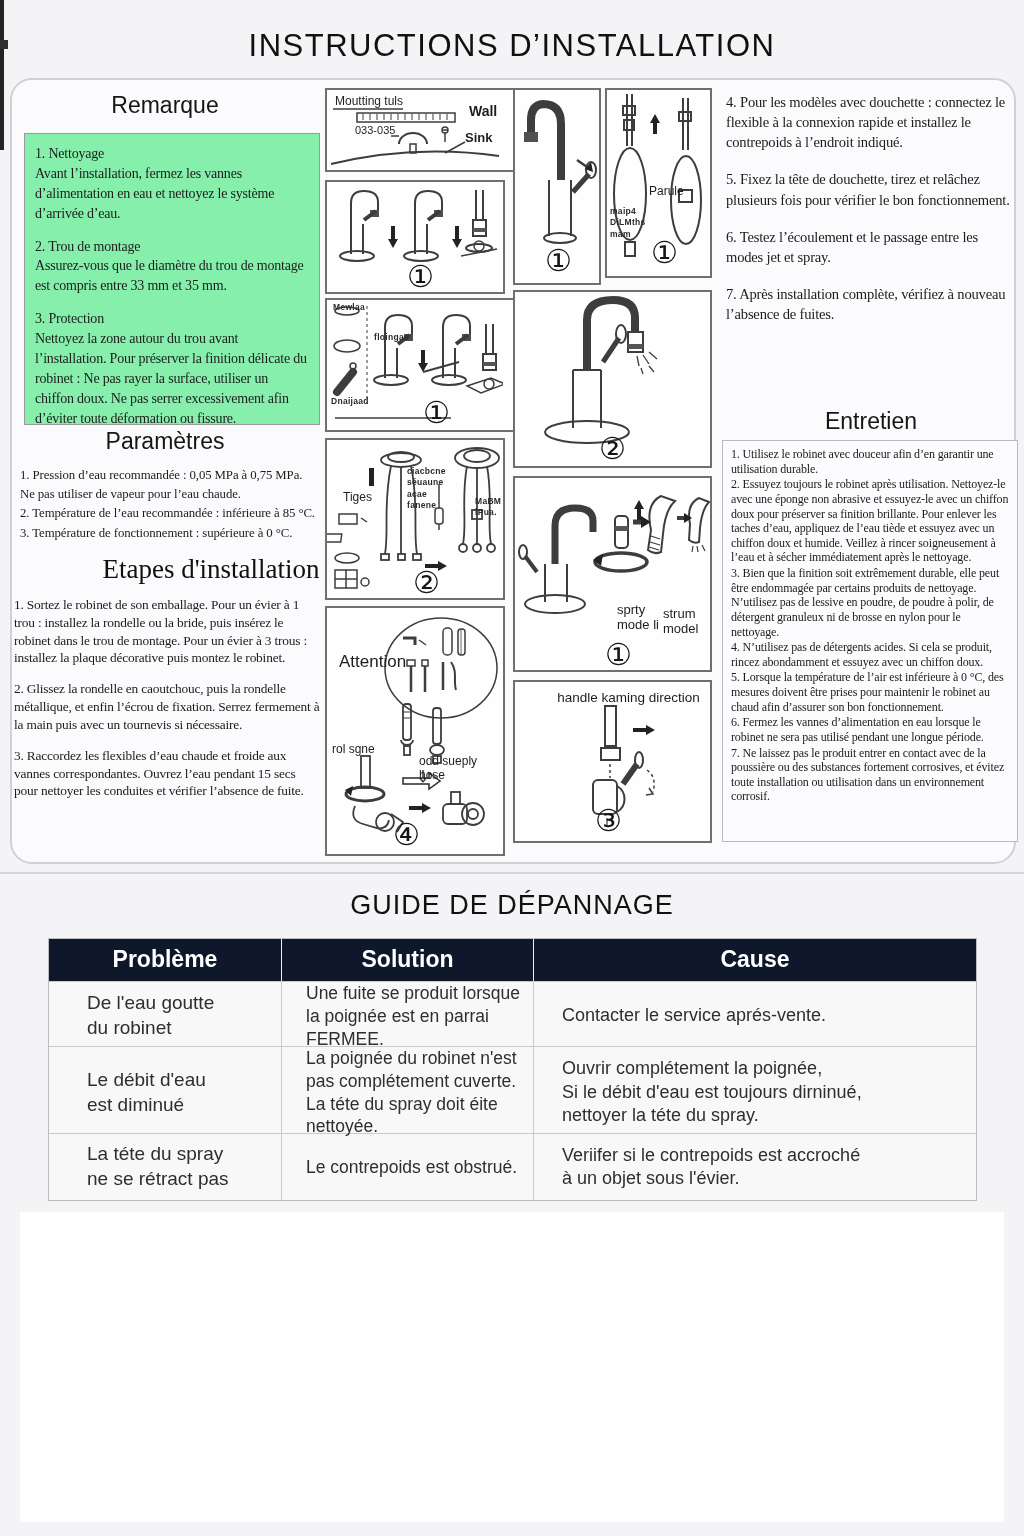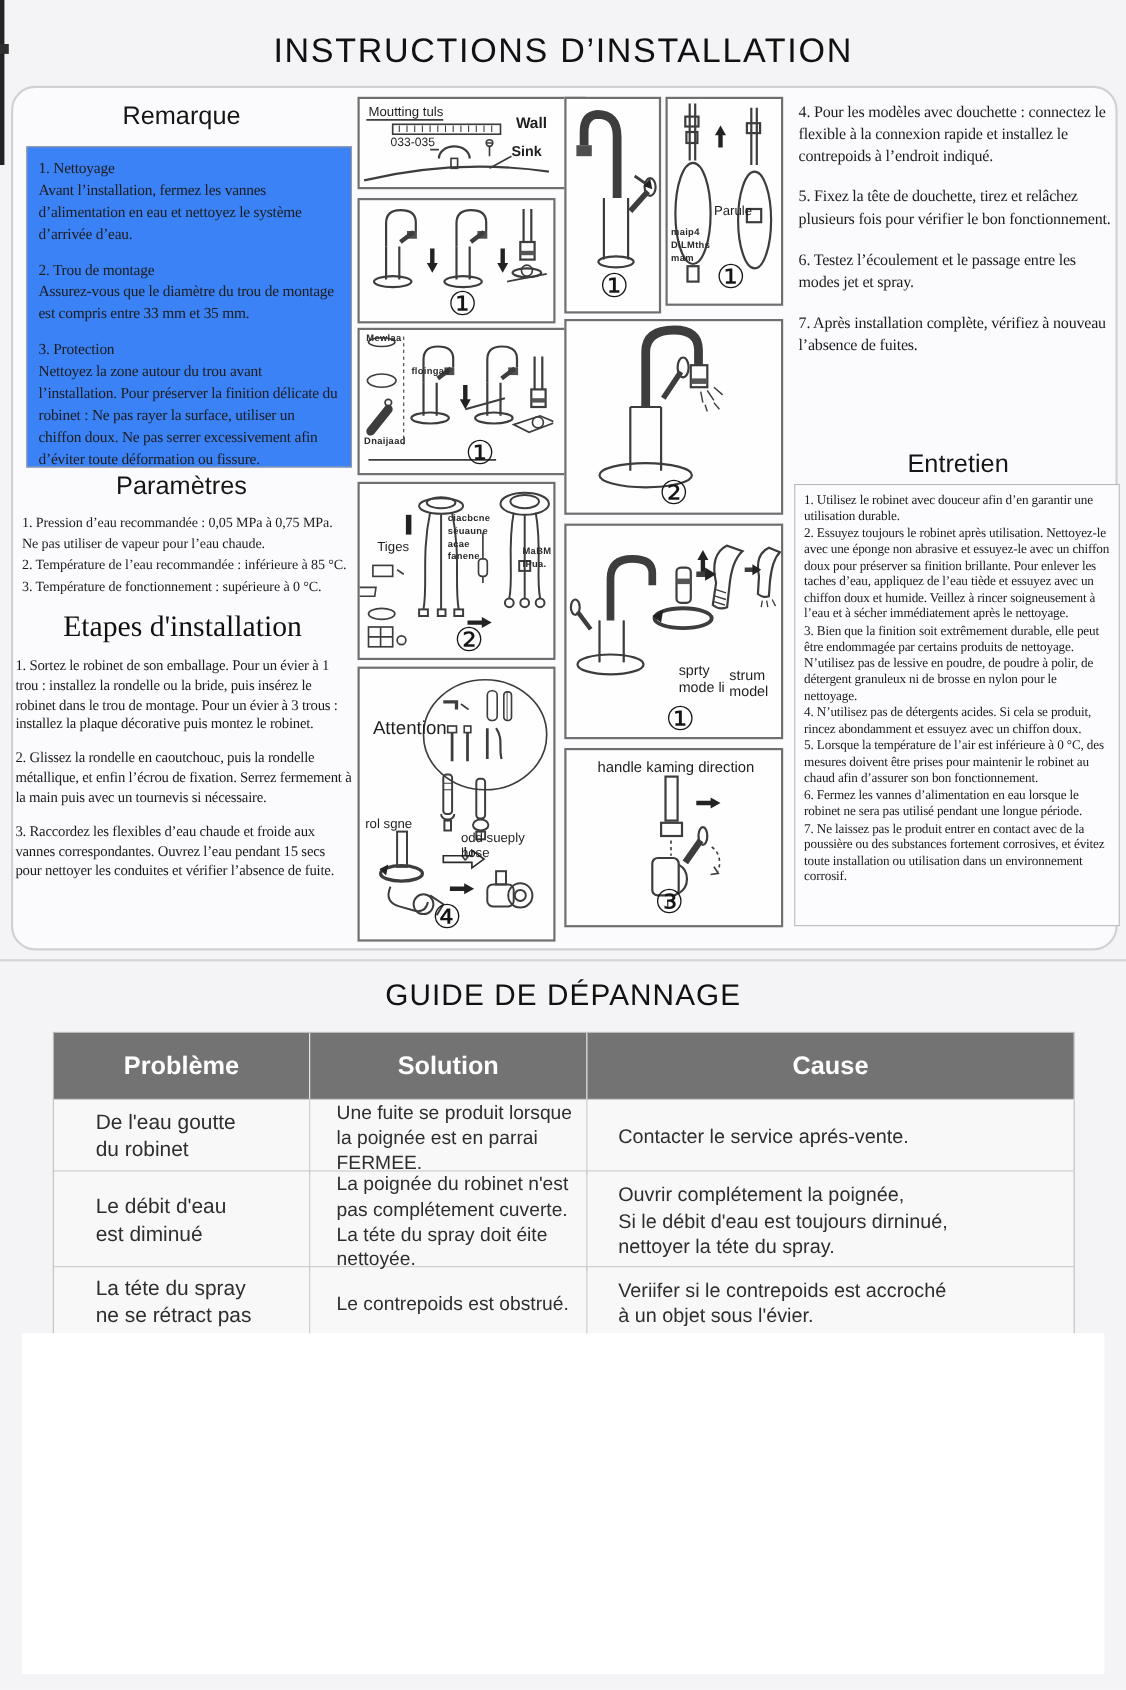--- a/index.html
+++ b/index.html
@@ -8,24 +8,24 @@
   .serif{font-family:"Liberation Serif",serif;}
   .prelines{white-space:pre-line;}
   
   .main-title{left:0;top:28px;width:1024px;text-align:center;font-size:31px;letter-spacing:1.5px;color:#111;}
   
   .panel{left:10px;top:78px;width:1002px;height:782px;border:2px solid #d2d0d4;border-radius:22px;background:#fbfafc;}
   .scan-edge{left:0;top:0;width:4px;height:150px;background:#232323;}
   .scan-tick{left:0;top:40px;width:8px;height:9px;background:#2e2e2e;}
   
   .h-sans{font-size:23px;color:#151515;text-align:center;}
-  .h-serif{font-family:"Liberation Serif",serif;font-size:27px;color:#101010;text-align:center;}
+  .h-serif{font-family:"Liberation Serif",serif;font-size:27px;color:#101010;text-align:center;margin-left:45px;}
   
   .remarque-h{left:15px;top:92px;width:300px;}
-  .notes-box{left:24px;top:133px;width:296px;height:292px;border:1.5px solid #9a9a9a;background:#3b82f6;padding:10px 10px;box-sizing:border-box;}
+  .notes-box{left:24px;top:133px;width:296px;height:292px;border:1.5px solid #9a9a9a;background:#86efac;padding:10px 10px;box-sizing:border-box;}
   .note-item{font-size:14px;line-height:1.42;letter-spacing:-0.2px;margin-bottom:13px;}
   .params-h{left:15px;top:428px;width:300px;}
   .params{left:20px;top:466px;width:302px;font-size:12.8px;line-height:1.5;letter-spacing:-0.1px;}
   .etapes-h{left:12px;top:554px;width:308px;}
   .etapes{left:14px;top:596px;width:308px;font-size:13.4px;line-height:1.33;letter-spacing:-0.2px;}
   .etapes p{margin:0 0 13px 0;}
   
   .steps-right{left:726px;top:92px;width:292px;font-size:14.6px;line-height:1.38;letter-spacing:-0.2px;}
   .steps-right p{margin:0 0 17px 0;}
   .entretien-h{left:725px;top:408px;width:292px;}
@@ -36,21 +36,21 @@
   .dlabel{position:absolute;color:#1e1e1e;}
   .bold{font-weight:bold;}
   .circ{position:absolute;font-family:"DejaVu Sans",sans-serif;font-size:30px;color:#151515;line-height:1;}
   .garble{position:absolute;font-size:8.5px;color:#2b2b2b;line-height:1.35;font-weight:bold;letter-spacing:0.3px;}
   svg{display:block;}
   
   .divider{left:0;top:872px;width:1024px;height:2px;background:#d6d4d8;}
   .guide-title{left:0;top:890px;width:1024px;text-align:center;font-size:27px;letter-spacing:1px;color:#111;}
   .ttable{left:48px;top:938px;width:927px;border:1px solid #bdbdbd;background:#f8f8f8;}
   .trow{display:grid;grid-template-columns:233px 252px 442px;}
-  .thead{height:60px;background:#737373;}
+  .thead{height:42px;background:#0f172a;}
   .thead .tcell{color:#fff;font-size:23px;font-weight:bold;justify-content:center;padding-left:0;border-right:1px solid #f1f1f1;}
   .tcell{display:flex;align-items:center;font-size:18px;color:#2e2e2e;box-sizing:border-box;border-right:1px solid #cacaca;line-height:1.3;}
   .tcell:last-child{border-right:none;}
   .brow{border-top:1px solid #cacaca;}
   .c-prob{padding-left:38px;font-size:19px;}
   .c-cause{padding-left:24px;font-size:17.5px;}
   .c-sol{padding-left:28px;}
   .r1{height:64px;} .r2{height:86px;} .r3{height:66px;}
   .bottom-page{left:20px;top:1212px;width:984px;height:310px;background:#ffffff;}
 </style>
@@ -387,21 +387,21 @@
       <rect x="78" y="98" width="24" height="34" rx="5" stroke-width="2"></rect>
       <path d="M102,104 a15,15 0 0 1 0,26" stroke-width="2"></path>
       <path d="M108,102 L122,82" stroke-width="6"></path>
       <ellipse cx="124" cy="78" rx="4" ry="8" stroke-width="2"></ellipse>
       <path d="M132,88 q10,7 6,22" stroke-dasharray="3,3" stroke-width="1.5"></path>
       <path d="M134,106 l4,6 l-7,1" stroke-width="1.5"></path>
       <path d="M92,136 v8" stroke-width="1.2"></path>
     </g>
     <use href="#arrrt" x="118" y="48"></use>
   </svg>
-  <span class="dlabel" style="left:0;top:8px;width:199px;text-align:center;font-size:13.5px;">handle kaming direction</span>
+  <span class="dlabel" style="left:0;top:8px;width:199px;text-align:center;font-size:13.5px;padding-left:14px;">handle kaming direction</span>
   <span class="circ" style="left:80px;top:124px;">③</span>
 </div>
 
 <div class="abs serif steps-right">
   <p>4. Pour les modèles avec douchette : connectez le flexible à la connexion rapide et installez le contrepoids à l’endroit indiqué.</p>
   <p>5. Fixez la tête de douchette, tirez et relâchez plusieurs fois pour vérifier le bon fonctionnement.</p>
   <p>6. Testez l’écoulement et le passage entre les modes jet et spray.</p>
   <p>7. Après installation complète, vérifiez à nouveau l’absence de fuites.</p>
 </div>
 

